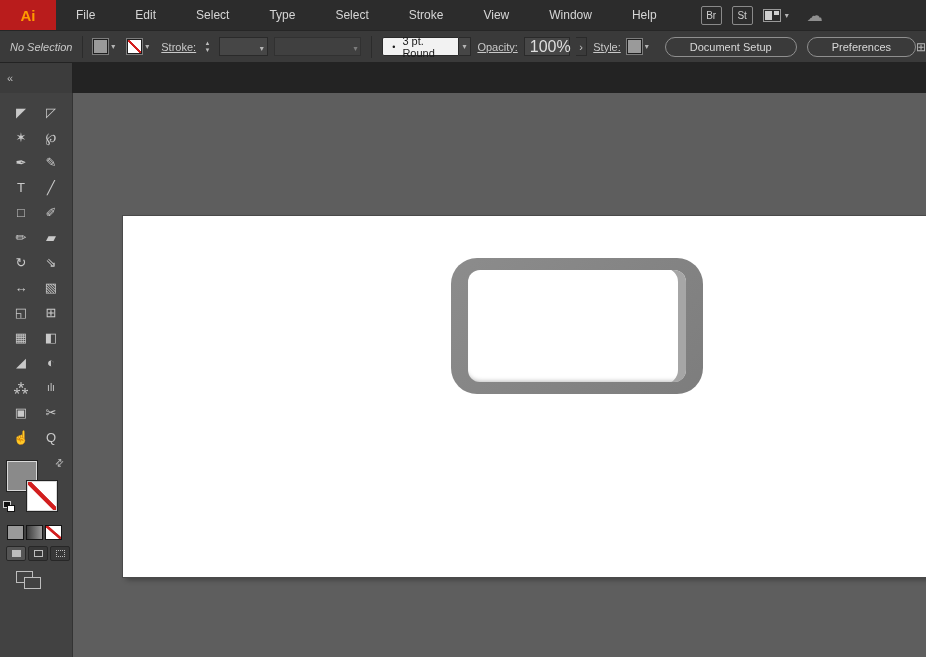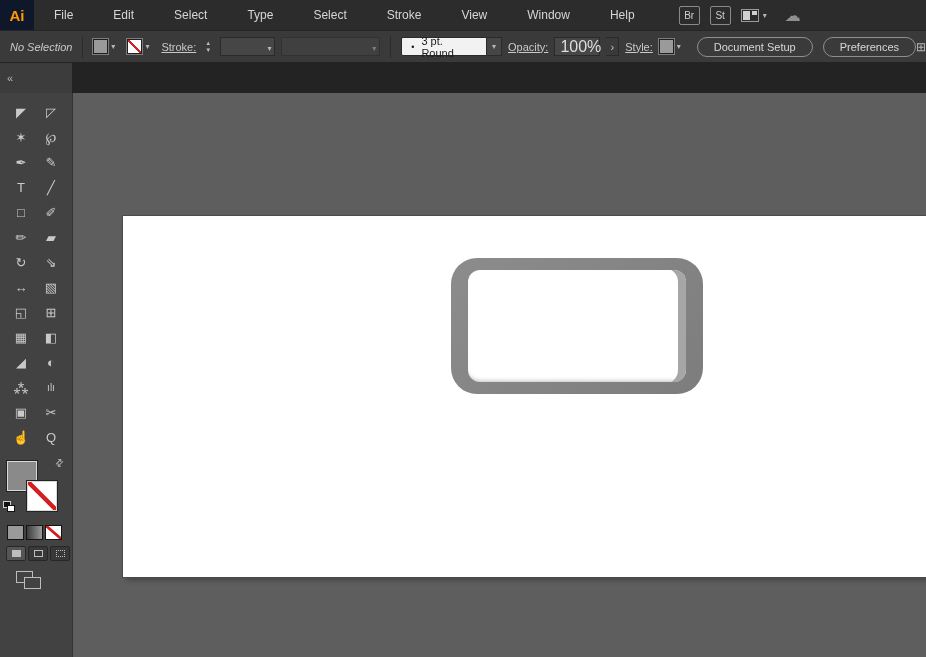--- a/index.html
+++ b/index.html
@@ -1,21 +1,21 @@
 <!DOCTYPE html>
 <html><head>
 <meta charset="utf-8">
 <style>
   * { margin:0; padding:0; box-sizing:border-box; }
   html,body { width:926px; height:657px; overflow:hidden; }
   body { position:relative; background:#5e5e5e; font-family:"Liberation Sans", sans-serif; }
 
   
   .menubar { position:absolute; left:0; top:0; width:926px; height:30px; background:#2c2c2c; display:flex; align-items:center; }
-  .logo { width:34px; height:30px; background:#0f172a; color:#ff9a00; font-weight:bold; font-size:15px; display:flex; align-items:center; justify-content:center; }
+  .logo { width:56px; height:30px; background:#b91c1c; color:#ff9a00; font-weight:bold; font-size:15px; display:flex; align-items:center; justify-content:center; }
   .menu-item { padding:0 20px; height:31px; line-height:30px; color:#d6d6d6; font-size:12px; cursor:default; }
   .menu-icons { display:flex; align-items:center; gap:10px; margin-left:24px; }
   .icon-box { width:21px; height:19px; border:1px solid #8a8a8a; border-radius:2px; color:#cfcfcf; font-size:10px; display:flex; align-items:center; justify-content:center; }
   .workspace { display:flex; align-items:center; gap:4px; }
   .ws-glyph { width:18px; height:13px; border:1px solid #9a9a9a; position:relative; background:#2c2c2c; }
   .ws-glyph .a { position:absolute; left:1px; top:1px; width:7px; height:9px; background:#cfcfcf; }
   .ws-glyph .b { position:absolute; left:10px; top:1px; width:5px; height:4px; background:#cfcfcf; }
   .caret { color:#b5b5b5; font-size:8px; }
   .cloud-icon { color:#8f8f8f; font-size:16px; margin-left:8px; }
 
@@ -33,21 +33,21 @@
   .dd { position:relative; height:19px; background:#464646; border:1px solid #2a2a2a; }
   .dd .dd-caret { position:absolute; right:3px; top:6px; }
   .dd.empty { width:56px; }
   .dd.brush { width:100px; opacity:0.55; }
   .profile-group { display:flex; align-items:center; }
   .profile-field { height:19px; background:#f2f2f2; color:#1a1a1a; font-size:11px; display:flex; align-items:center; gap:7px; padding:0 9px; border-radius:2px 0 0 2px; border:1px solid #2a2a2a; }
   .profile-dot { font-size:9px; color:#1a1a1a; }
   .dd-btn { width:15px; height:19px; background:#464646; border:1px solid #2a2a2a; border-left:none; display:flex; align-items:center; justify-content:center; }
   .opacity-field { width:46px; height:19px; background:#474747; border:1px solid #2a2a2a; color:#dedede; font-size:16px; display:flex; align-items:center; padding:0 5px; }
   .chev-btn { width:13px; height:19px; color:#c5c5c5; font-size:11px; display:flex; align-items:center; justify-content:center; background:#3a3a3a; border:1px solid #2a2a2a; border-left:none; }
-  .pill { height:20px; border:1px solid #8f8f8f; border-radius:10px; background:transparent; color:#d8d8d8; font-size:11px; padding:0 16px; display:flex; align-items:center; white-space:nowrap; margin-left:4px; }
+  .pill { height:20px; border:1px solid #8f8f8f; border-radius:10px; background:transparent; color:#d8d8d8; font-size:11px; padding:0 24px; display:flex; align-items:center; white-space:nowrap; margin-left:4px; }
   .cut-icon { position:absolute; right:0px; top:9px; color:#b7b7b7; font-size:12px; width:10px; overflow:hidden; }
 
   
   .tabbar { position:absolute; left:0; top:63px; width:926px; height:30px; background:#232323; display:flex; align-items:stretch; }
   .collapse-zone { width:73px; background:#3c3c3c; border-right:1px solid #222; color:#b9b9b9; font-size:11px; display:flex; align-items:center; padding-left:7px; }
   .tab { background:#3d3d3d; color:#e8e8e8; font-size:11px; display:flex; align-items:center; gap:12px; padding:0 11px; border-right:1px solid #1e1e1e; }
   .tab-close { color:#cccccc; font-size:13px; line-height:13px; }
   .tabstrip-rest { flex:1; background:#232323; }
 
   

